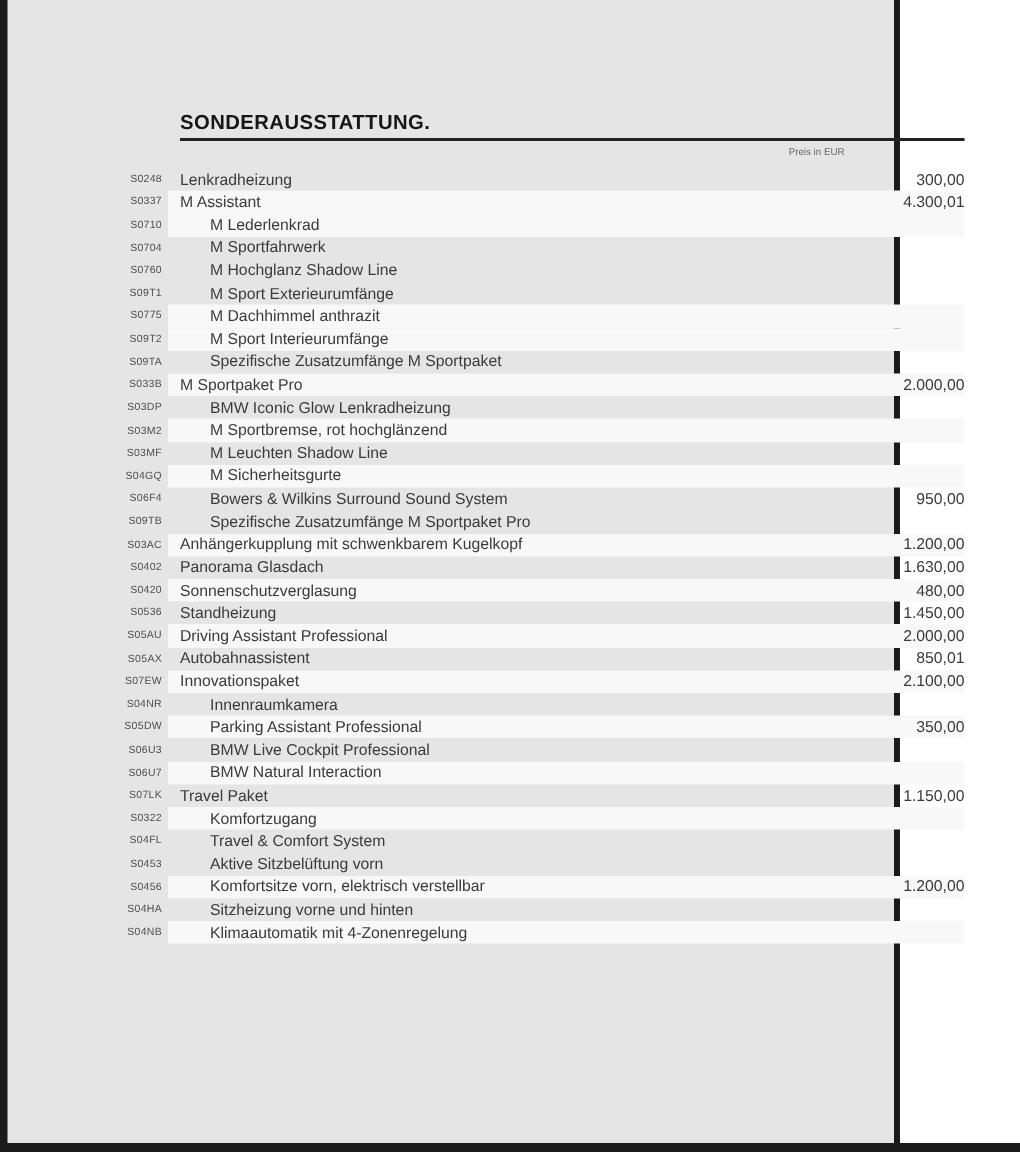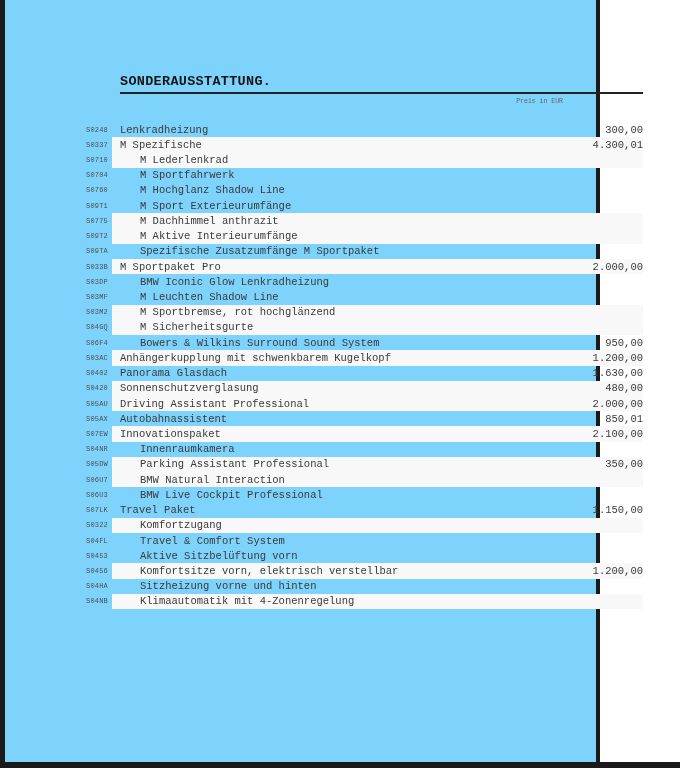--- a/index.html
+++ b/index.html
@@ -2,21 +2,21 @@
 <html><head>
 <meta charset="utf-8">
 <style>
   * { margin: 0; padding: 0; box-sizing: border-box; }
   html, body {
     width: 680px; height: 768px;
     background: #ffffff;
     font-family: "Liberation Sans", sans-serif;
     overflow: hidden;
   }
-  .viewport { position: relative; width: 600px; height: 768px; background: #7dd3fc; font-family: Liberation Mono, monospace; }
+  .viewport { position: relative; width: 600px; height: 768px; background: #e5e5e5; }
 
   
   .frame-left   { position: absolute; left: 0; top: 0; width: 5px; height: 768px; background: #1a1a1a; }
   .frame-right  { position: absolute; right: 0; top: 0; width: 4px; height: 768px; background: #1a1a1a; }
   .frame-bottom { position: absolute; left: 0; bottom: 0; width: 680px; height: 6px; background: #1a1a1a; }
 
   .doc-title {
     position: absolute; left: 120px; top: 74px;
     font-size: 13.5px; font-weight: bold; letter-spacing: 0.3px;
     color: #161616;
@@ -26,21 +26,20 @@
     width: 523px; height: 2px; background: #222222;
   }
   .price-col-header {
     position: absolute; right: 37px; top: 98px;
     font-size: 6.5px; color: #666666;
   }
 
   .options-table {
     position: absolute; left: 82px; top: 112px;
     width: 561px;
-    margin-top: 10px;
   }
   .row {
     display: flex; align-items: center;
     height: 15.22px;
     font-size: 10.5px; color: #3a3a3a;
   }
   .row .code {
     width: 26px; flex: 0 0 26px;
     text-align: right;
     font-size: 7px; color: #4f4f4f;
@@ -75,21 +74,21 @@
       <div class="row indent-0">
         <span class="code">S0248</span>
         <span class="content">
           <span class="label">Lenkradheizung</span>
           <span class="price">300,00</span>
         </span>
       </div>
       <div class="row indent-0 shaded">
         <span class="code">S0337</span>
         <span class="content">
-          <span class="label">M Spezifische</span>
+          <span class="label">M Assistant</span>
           <span class="price">4.300,01</span>
         </span>
       </div>
       <div class="row indent-1 shaded">
         <span class="code">S0710</span>
         <span class="content">
           <span class="label">M Lederlenkrad</span>
           <span class="price"></span>
         </span>
       </div>
@@ -117,21 +116,21 @@
       <div class="row indent-1 shaded">
         <span class="code">S0775</span>
         <span class="content">
           <span class="label">M Dachhimmel anthrazit</span>
           <span class="price"></span>
         </span>
       </div>
       <div class="row indent-1 shaded">
         <span class="code">S09T2</span>
         <span class="content">
-          <span class="label">M Aktive Interieurumfänge</span>
+          <span class="label">M Sport Interieurumfänge</span>
           <span class="price"></span>
         </span>
       </div>
       <div class="row indent-1">
         <span class="code">S09TA</span>
         <span class="content">
           <span class="label">Spezifische Zusatzumfänge M Sportpaket</span>
           <span class="price"></span>
         </span>
       </div>
@@ -142,48 +141,55 @@
           <span class="price">2.000,00</span>
         </span>
       </div>
       <div class="row indent-1">
         <span class="code">S03DP</span>
         <span class="content">
           <span class="label">BMW Iconic Glow Lenkradheizung</span>
           <span class="price"></span>
         </span>
       </div>
+      <div class="row indent-1 shaded">
+        <span class="code">S03M2</span>
+        <span class="content">
+          <span class="label">M Sportbremse, rot hochglänzend</span>
+          <span class="price"></span>
+        </span>
+      </div>
       <div class="row indent-1">
         <span class="code">S03MF</span>
         <span class="content">
           <span class="label">M Leuchten Shadow Line</span>
-          <span class="price"></span>
-        </span>
-      </div>
-      <div class="row indent-1 shaded">
-        <span class="code">S03M2</span>
-        <span class="content">
-          <span class="label">M Sportbremse, rot hochglänzend</span>
           <span class="price"></span>
         </span>
       </div>
       <div class="row indent-1 shaded">
         <span class="code">S04GQ</span>
         <span class="content">
           <span class="label">M Sicherheitsgurte</span>
           <span class="price"></span>
         </span>
       </div>
       <div class="row indent-1">
         <span class="code">S06F4</span>
         <span class="content">
           <span class="label">Bowers &amp; Wilkins Surround Sound System</span>
           <span class="price">950,00</span>
         </span>
       </div>
+      <div class="row indent-1">
+        <span class="code">S09TB</span>
+        <span class="content">
+          <span class="label">Spezifische Zusatzumfänge M Sportpaket Pro</span>
+          <span class="price"></span>
+        </span>
+      </div>
       <div class="row indent-0 shaded">
         <span class="code">S03AC</span>
         <span class="content">
           <span class="label">Anhängerkupplung mit schwenkbarem Kugelkopf</span>
           <span class="price">1.200,00</span>
         </span>
       </div>
       <div class="row indent-0">
         <span class="code">S0402</span>
         <span class="content">
@@ -191,20 +197,27 @@
           <span class="price">1.630,00</span>
         </span>
       </div>
       <div class="row indent-0 shaded">
         <span class="code">S0420</span>
         <span class="content">
           <span class="label">Sonnenschutzverglasung</span>
           <span class="price">480,00</span>
         </span>
       </div>
+      <div class="row indent-0">
+        <span class="code">S0536</span>
+        <span class="content">
+          <span class="label">Standheizung</span>
+          <span class="price">1.450,00</span>
+        </span>
+      </div>
       <div class="row indent-0 shaded">
         <span class="code">S05AU</span>
         <span class="content">
           <span class="label">Driving Assistant Professional</span>
           <span class="price">2.000,00</span>
         </span>
       </div>
       <div class="row indent-0">
         <span class="code">S05AX</span>
         <span class="content">
@@ -226,31 +239,31 @@
           <span class="price"></span>
         </span>
       </div>
       <div class="row indent-1 shaded">
         <span class="code">S05DW</span>
         <span class="content">
           <span class="label">Parking Assistant Professional</span>
           <span class="price">350,00</span>
         </span>
       </div>
+      <div class="row indent-1">
+        <span class="code">S06U3</span>
+        <span class="content">
+          <span class="label">BMW Live Cockpit Professional</span>
+          <span class="price"></span>
+        </span>
+      </div>
       <div class="row indent-1 shaded">
         <span class="code">S06U7</span>
         <span class="content">
           <span class="label">BMW Natural Interaction</span>
-          <span class="price"></span>
-        </span>
-      </div>
-      <div class="row indent-1">
-        <span class="code">S06U3</span>
-        <span class="content">
-          <span class="label">BMW Live Cockpit Professional</span>
           <span class="price"></span>
         </span>
       </div>
       <div class="row indent-0">
         <span class="code">S07LK</span>
         <span class="content">
           <span class="label">Travel Paket</span>
           <span class="price">1.150,00</span>
         </span>
       </div>

